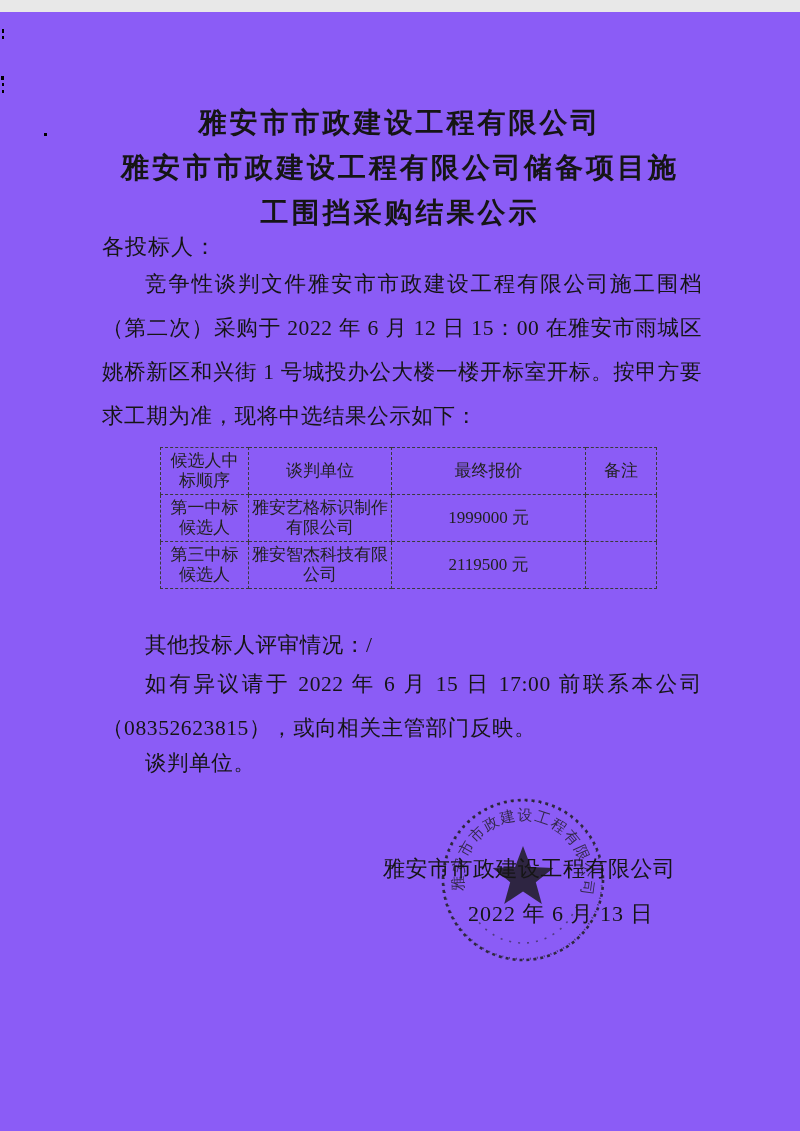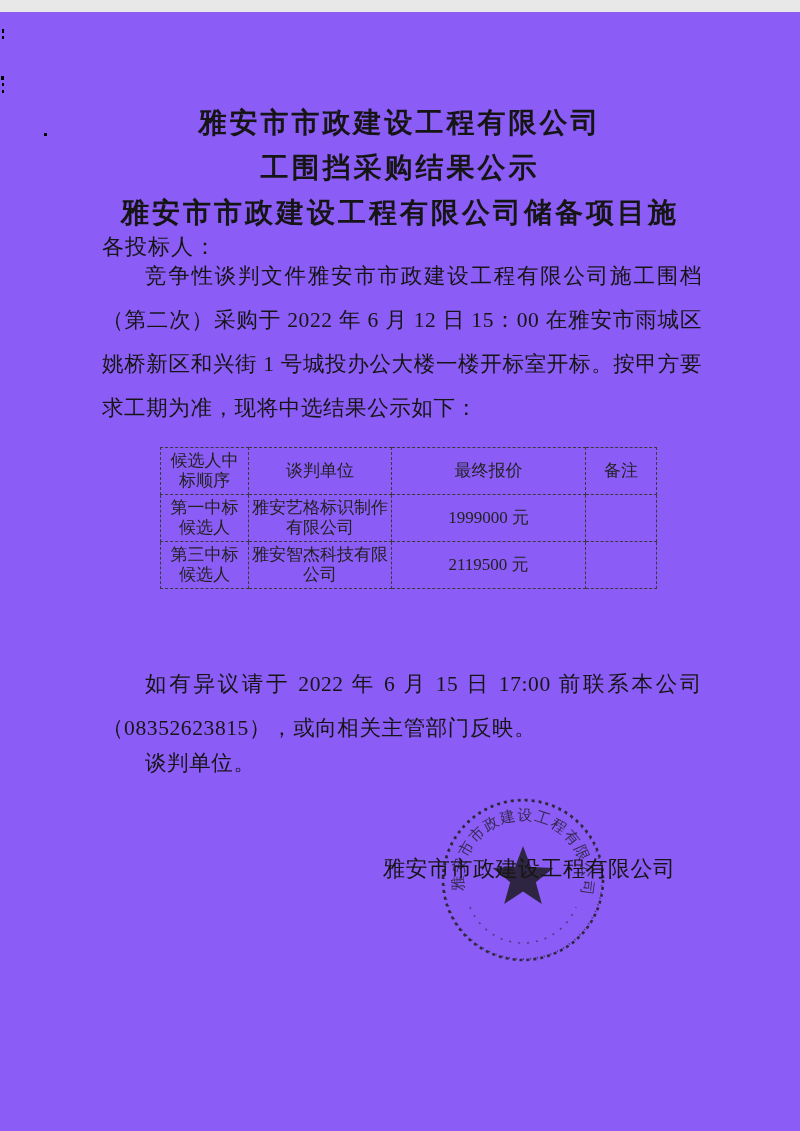--- a/index.html
+++ b/index.html
@@ -15,21 +15,21 @@
     white-space:nowrap;
   }
   .salutation{
     position:absolute;left:102px;top:220px;font-size:22px;letter-spacing:1px;
   }
   .body-para{
     position:absolute;left:102px;width:600px;
     font-size:21.5px;line-height:44px;letter-spacing:0.6px;
     text-align:justify;text-indent:2em;margin:0;
   }
-  .para-main{top:242px;}
+  .para-main{top:250px;}
   .review-line{
     position:absolute;left:102px;top:618px;font-size:21.5px;letter-spacing:0.6px;
     text-indent:2em;width:600px;
   }
   .para-objection{top:650px;}
   .closing-line{
     position:absolute;left:102px;top:736px;font-size:21.5px;letter-spacing:0.6px;
     text-indent:2em;width:600px;
   }
   table.bid-table{
@@ -62,22 +62,22 @@
 
   <div class="noise" style="left:2px;top:17px;width:2px;height:4px;"></div>
   <div class="noise" style="left:2px;top:24px;width:2px;height:3px;"></div>
   <div class="noise" style="left:1px;top:64px;width:3px;height:4px;"></div>
   <div class="noise" style="left:2px;top:71px;width:2px;height:3px;"></div>
   <div class="noise" style="left:2px;top:78px;width:2px;height:3px;"></div>
   <div class="noise" style="left:44px;top:121px;width:3px;height:3px;"></div>
 
   <div class="title-block">
     <div class="title-line">雅安市市政建设工程有限公司</div>
+    <div class="title-line">雅安市市政建设工程有限公司储备项目施</div>
     <div class="title-line">工围挡采购结果公示</div>
-    <div class="title-line">雅安市市政建设工程有限公司储备项目施</div>
   </div>
 
   <div class="salutation">各投标人：</div>
 
   <p class="body-para para-main">竞争性谈判文件雅安市市政建设工程有限公司施工围档（第二次）采购于 2022 年 6 月 12 日 15：00 在雅安市雨城区姚桥新区和兴街 1 号城投办公大楼一楼开标室开标。按甲方要求工期为准，现将中选结果公示如下：</p>
 
   <table class="bid-table">
     <colgroup>
       <col style="width:88px">
         <col style="width:143px">
@@ -99,32 +99,34 @@
     </tr>
     <tr>
       <td>第三中标候选人</td>
       <td>雅安智杰科技有限公司</td>
       <td>2119500 元</td>
       <td></td>
     </tr>
   </tbody>
     </table>
 
+  <div class="review-line">其他投标人评审情况：/</div>
   <p class="body-para para-objection">如有异议请于 2022 年 6 月 15 日 17:00 前联系本公司（08352623815），或向相关主管部门反映。</p>
   <div class="closing-line">谈判单位。</div>
 
   <svg class="stamp" viewBox="0 0 170 170">
     <defs>
       <path id="sealArc" d="M 27,100.5 A 60,60 0 1 1 143,100.5" fill="none"></path>
       <path id="sealArcBottom" d="M 32,112 A 57,57 0 0 0 138,112" fill="none"></path>
     </defs>
     <circle cx="85" cy="85" r="80" fill="none" stroke="#1f1f1f" stroke-width="2.6" stroke-dasharray="3 4" opacity="0.85"></circle>
     <circle cx="85" cy="85" r="79" fill="none" stroke="#1f1f1f" stroke-width="2" stroke-dasharray="1 6" opacity="0.6" transform="rotate(13 85 85)"></circle>
     <polygon points="85,51 92.9,72.1 115.4,73.1 97.8,87.2 103.8,108.9 85,96.5 66.2,108.9 72.2,87.2 54.6,73.1 77.1,72.1" fill="#1a1a1a" opacity="0.82"></polygon>
     <text font-size="15" letter-spacing="1.5" fill="#1a1a1a" opacity="0.78" font-family="Liberation Serif, DejaVu Serif, serif">
       <textPath href="#sealArc" startOffset="5">雅安市市政建设工程有限公司</textPath>
     </text>
     <path d="M 32,112 A 57,57 0 0 0 138,112" fill="none" stroke="#1f1f1f" stroke-width="1.6" stroke-dasharray="2 7" opacity="0.55"></path>
   </svg>
 
   <div class="sig-company">雅安市市政建设工程有限公司</div>
+  <div class="sig-date">2022 年 6 月 13 日</div>
 
 </div>
 
 </body></html>

